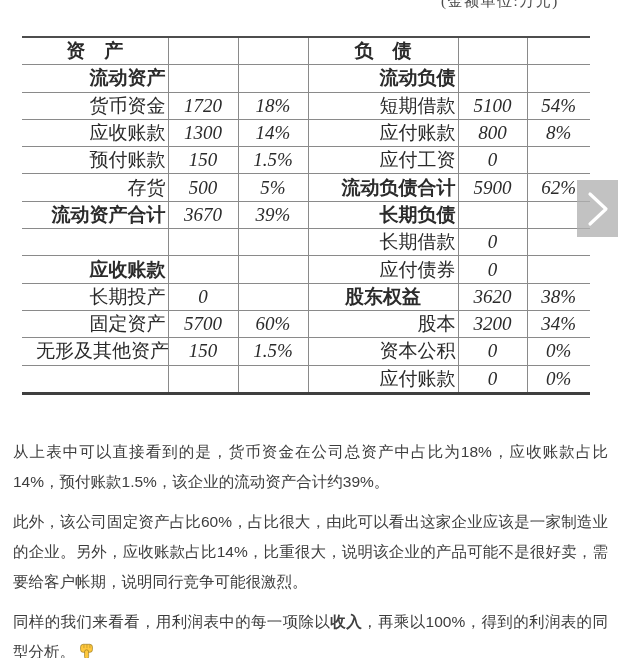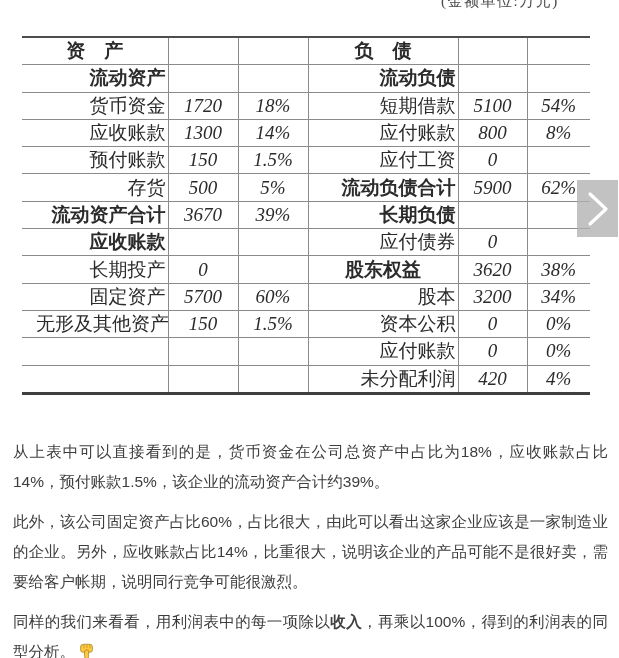--- a/index.html
+++ b/index.html
@@ -121,20 +121,28 @@
         </tr>
         <tr>
           <td class="lbl b">流动资产合计</td>
           <td class="num">3670</td>
           <td class="num">39%</td>
           <td class="lbl b">长期负债</td>
           <td class="num"></td>
           <td class="num"></td>
         </tr>
         <tr>
+          <td class="lbl"></td>
+          <td class="num"></td>
+          <td class="num"></td>
+          <td class="lbl ind">长期借款</td>
+          <td class="num">0</td>
+          <td class="num"></td>
+        </tr>
+        <tr>
           <td class="lbl b">应收账款</td>
           <td class="num"></td>
           <td class="num"></td>
           <td class="lbl ind">应付债券</td>
           <td class="num">0</td>
           <td class="num"></td>
         </tr>
         <tr>
           <td class="lbl ind">长期投产</td>
           <td class="num">0</td>
@@ -159,28 +167,20 @@
           <td class="num">0</td>
           <td class="num">0%</td>
         </tr>
         <tr>
           <td class="lbl"></td>
           <td class="num"></td>
           <td class="num"></td>
           <td class="lbl ind">应付账款</td>
           <td class="num">0</td>
           <td class="num">0%</td>
-        </tr>
-        <tr>
-          <td class="lbl"></td>
-          <td class="num"></td>
-          <td class="num"></td>
-          <td class="lbl ind">未分配利润</td>
-          <td class="num">420</td>
-          <td class="num">4%</td>
         </tr>
       </tbody>
   </table>
 
   <div class="next-btn">
     <svg width="26" height="36" viewBox="0 0 26 36">
       <polyline points="5,3 21,18 5,33" fill="none" stroke="#ffffff" stroke-width="3.2" stroke-linecap="round" stroke-linejoin="round"></polyline>
     </svg>
   </div>
 

